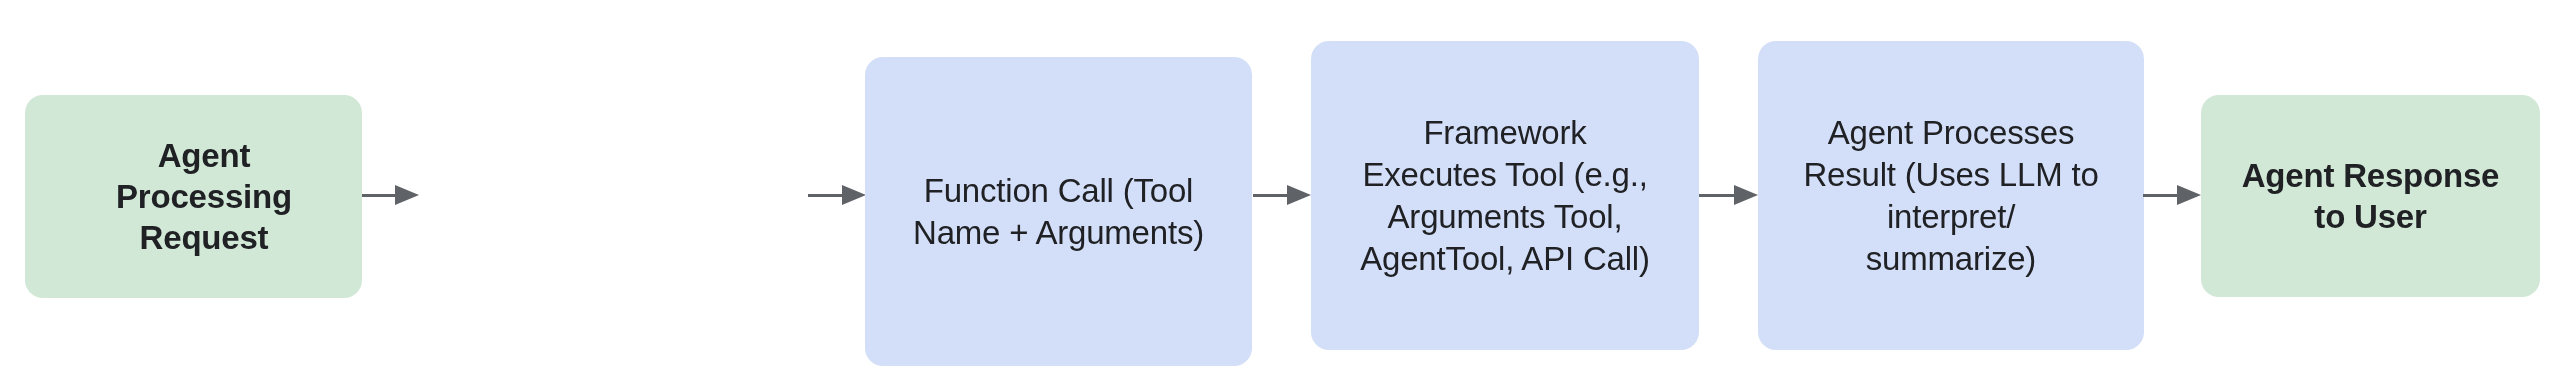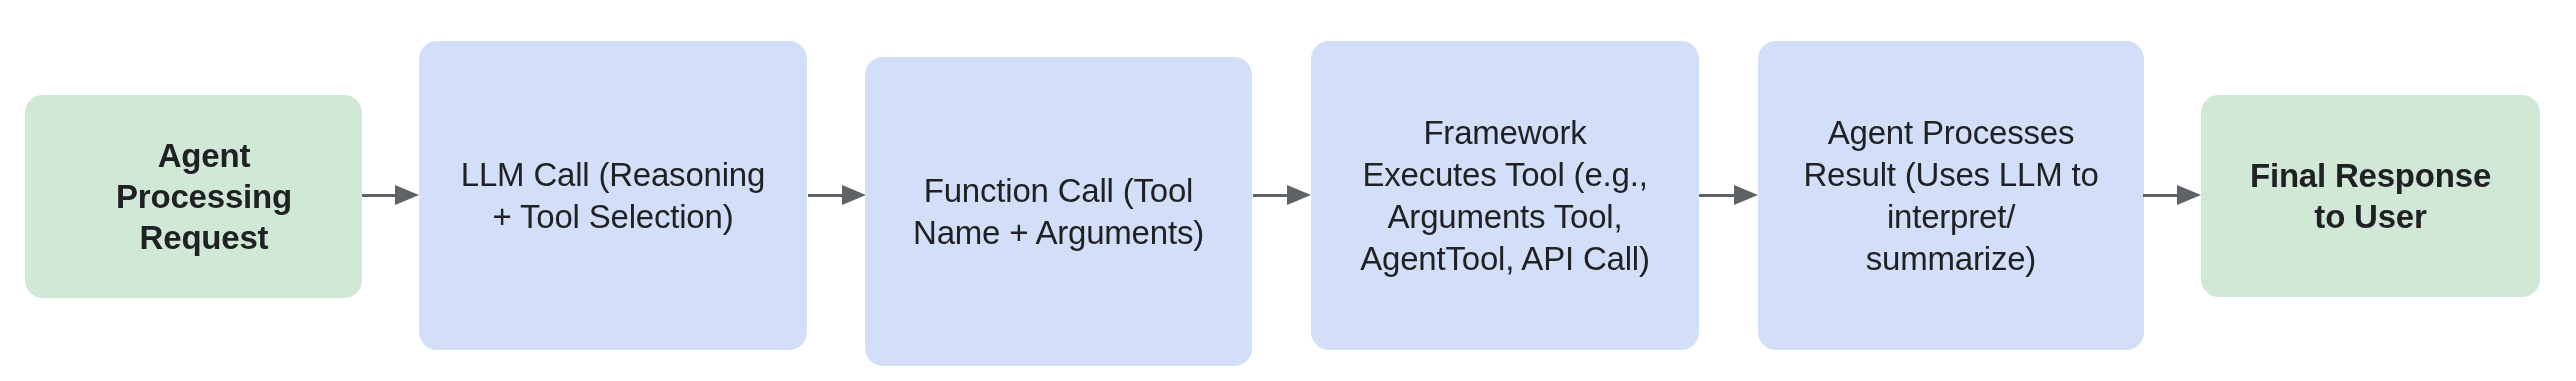--- a/index.html
+++ b/index.html
@@ -87,24 +87,20 @@
     <span class="node-text">Agent
 Processing
 Request</span>
   </div>
 
   <div class="arrow a1">
     <span class="shaft"></span>
     <span class="head"></span>
   </div>
 
-  <div class="node process n2">
-    <span class="node-text">LLM Call (Reasoning
-+ Tool Selection)</span>
-  </div>
 
   <div class="arrow a2">
     <span class="shaft"></span>
     <span class="head"></span>
   </div>
 
   <div class="node process n3">
     <span class="node-text">Function Call (Tool
 Name + Arguments)</span>
   </div>
@@ -132,18 +128,18 @@
 interpret/
 summarize)</span>
   </div>
 
   <div class="arrow a5">
     <span class="shaft"></span>
     <span class="head"></span>
   </div>
 
   <div class="node start-end n6">
-    <span class="node-text">Final Response
+    <span class="node-text">Agent Response
 to User</span>
   </div>
 
 </div>
 
 
 </body></html>

